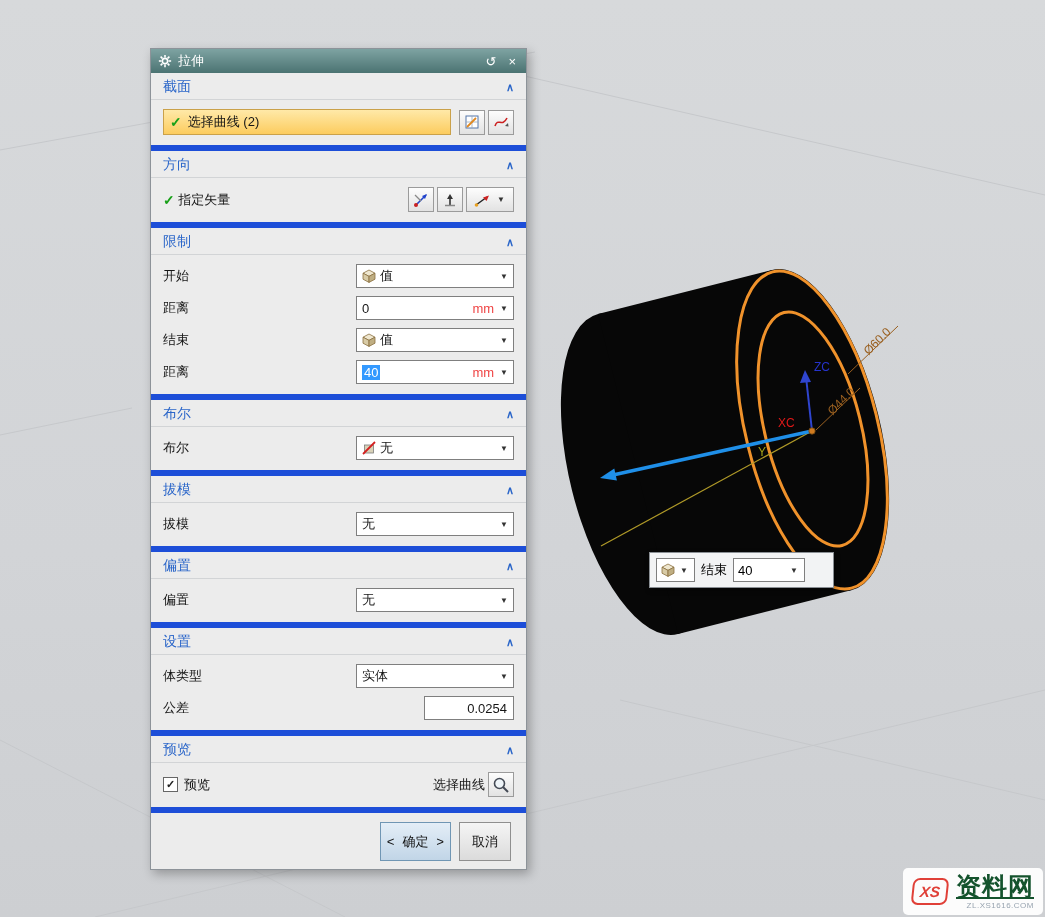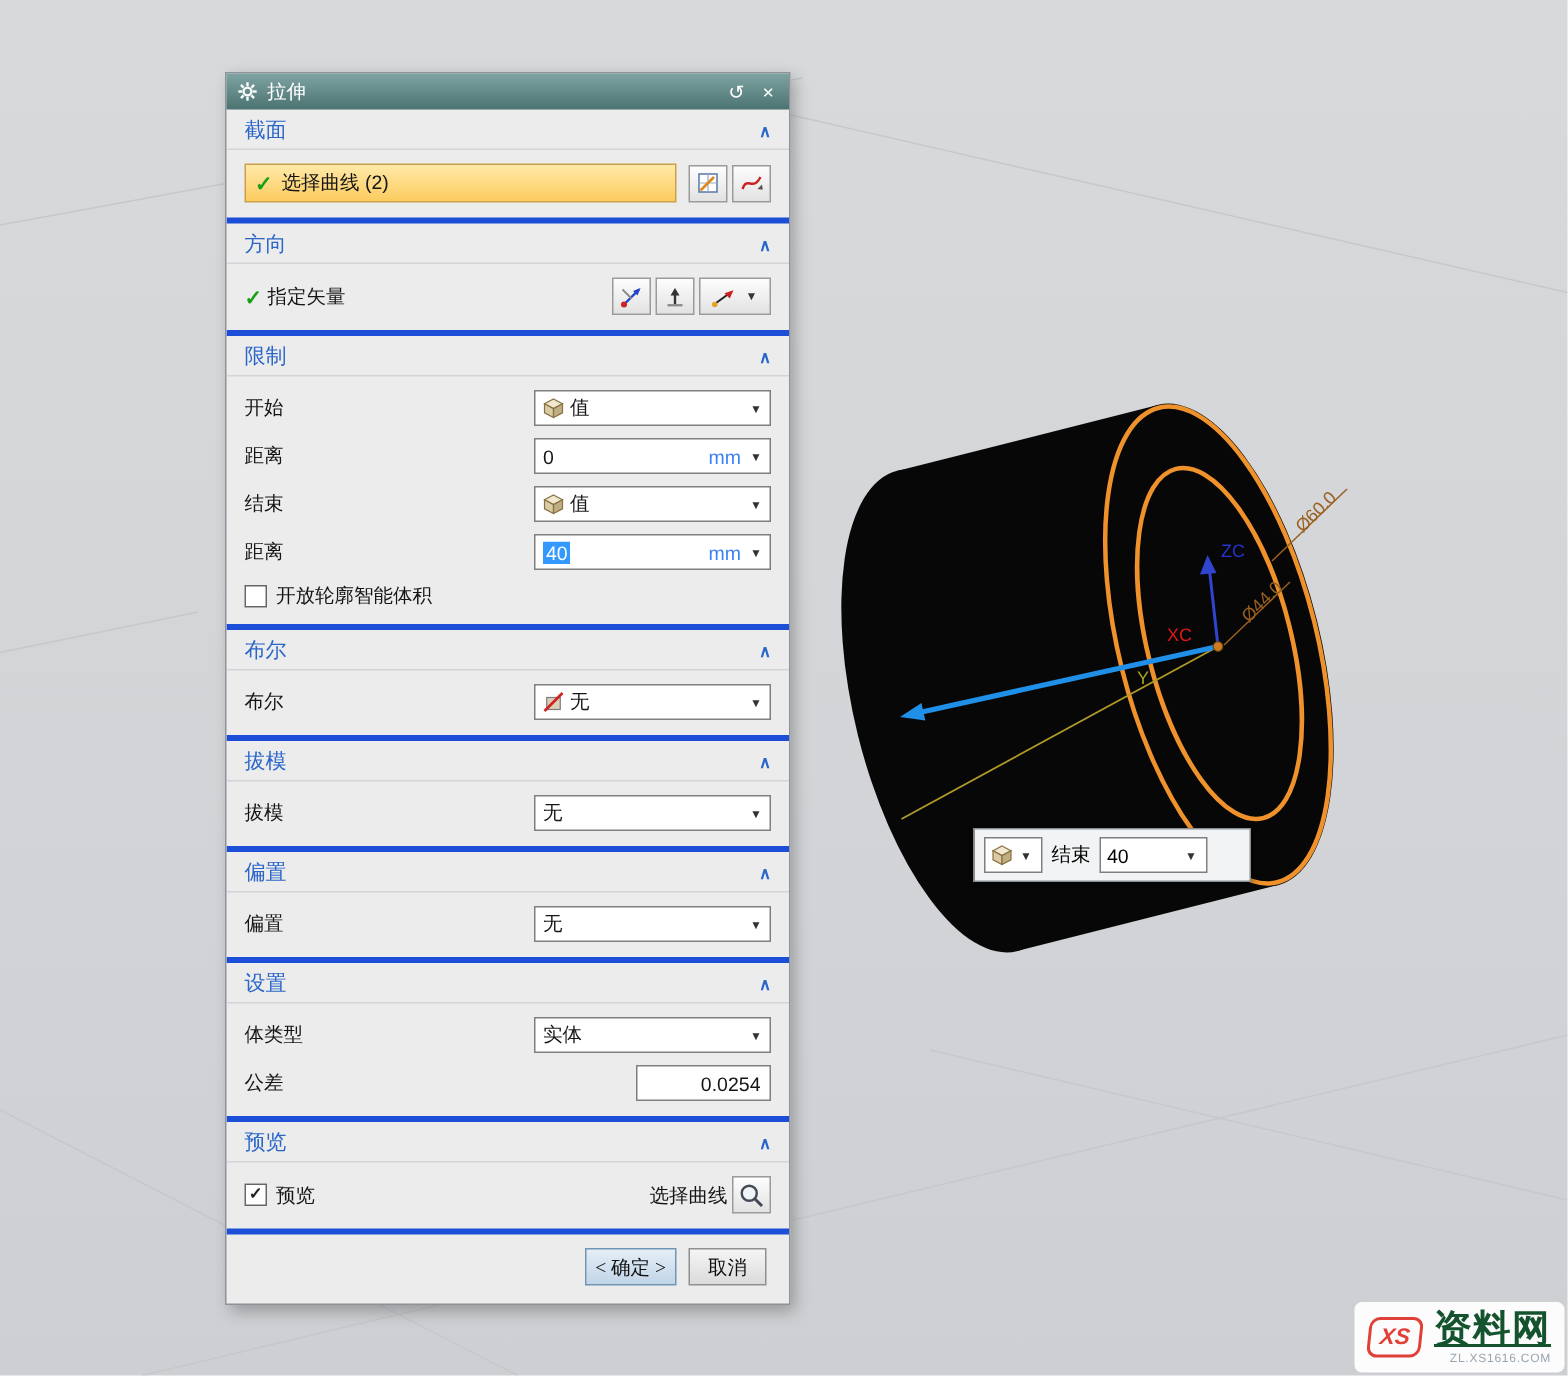--- a/index.html
+++ b/index.html
@@ -17,33 +17,33 @@
     box-shadow:3px 4px 10px rgba(0,0,0,.28);
     display:flex;flex-direction:column;font-size:13px;color:#151515;
   }
   .titlebar{
     height:24px;flex:0 0 24px;display:flex;align-items:center;gap:6px;
     background:linear-gradient(#7ea3a2,#4b7372);color:#fff;padding:0 7px;font-size:13px;
   }
   .tb-title{flex:1;}
   .tb-btn{color:#fff;font-size:13px;line-height:1;cursor:default;padding:0 3px;}
   .dlg-body{flex:1;display:flex;flex-direction:column;overflow:hidden;}
-  .section{border-bottom:4px solid #1d4ed8;padding-bottom:6px;}
+  .section{border-bottom:6px solid #1d4ed8;padding-bottom:6px;}
   .sec-head{display:flex;justify-content:space-between;align-items:center;
     padding:5px 12px 3px 12px;border-bottom:1px solid #d2d4d6;margin-bottom:5px;}
   .sec-title{color:#2b66c9;font-size:14px;}
   .chev{color:#2b66c9;font-size:11px;font-weight:bold;}
   .row{display:flex;align-items:center;justify-content:space-between;padding:4px 12px;}
   .lbl{font-size:13px;}
   .combo{
     width:158px;height:24px;box-sizing:border-box;background:#fff;border:1px solid #7f7f7f;
     display:flex;align-items:center;gap:4px;padding:0 3px 0 5px;font-size:13px;flex:0 0 auto;
   }
   .combo-text{flex:1;white-space:nowrap;overflow:hidden;}
-  .unit{color:#3b82f6;}
+  .unit{color:#ef4444;}
   .arrow{font-size:8px;color:#333;padding:0 2px;}
   .sel-text{background:#3399ff;color:#fff;padding:0 2px;}
   .sel-row{
     flex:1;height:26px;background:linear-gradient(#ffe9a8,#fccc5f);border:1px solid #caa14a;
     display:flex;align-items:center;gap:6px;padding:0 6px;box-sizing:border-box;margin-right:5px;
   }
   .check{color:#19a019;font-weight:bold;font-size:14px;}
   .ibtn{
     width:26px;height:25px;flex:0 0 auto;border:1px solid #9b9b9b;
     background:linear-gradient(#fdfdfd,#e2e2e2);
@@ -51,21 +51,21 @@
   }
   .vec-btn{width:48px;gap:2px;}
   .cb{width:13px;height:13px;border:1px solid #666;background:#fff;display:inline-flex;
     align-items:center;justify-content:center;margin-right:6px;flex:0 0 auto;}
   .cb-mark{color:#222;font-size:11px;font-weight:bold;line-height:1;}
   .cb-row{display:flex;align-items:center;}
   .right-cluster{display:flex;align-items:center;}
   .tol-input{width:90px;height:24px;box-sizing:border-box;background:#fff;border:1px solid #7f7f7f;
     display:flex;align-items:center;justify-content:flex-end;padding:0 6px;margin-left:12px;}
   .btn-row{margin-top:auto;display:flex;justify-content:flex-end;gap:8px;padding:9px 15px 12px;}
-  .btn{min-width:52px;height:25px;font-size:13px;font-family:Liberation Serif, serif;color:#111;
+  .btn{min-width:52px;height:39px;font-size:13px;font-family:Liberation Mono, monospace;color:#111;
     border:1px solid #8f8f8f;background:linear-gradient(#f5f5f5,#dbdbdb);}
   .btn-ok{background:linear-gradient(#e4eef7,#c1d5e7);border-color:#7096b4;}
   
   .float-bar{
     position:absolute;left:649px;top:552px;width:185px;height:36px;z-index:5;box-sizing:border-box;
     background:#f2f3f4;border:1px solid #8a8f94;box-shadow:1px 2px 5px rgba(0,0,0,.35);
     display:flex;align-items:center;gap:6px;padding:4px 6px;font-size:13px;
   }
   .mini-combo{height:24px;box-sizing:border-box;background:#fff;border:1px solid #7f7f7f;
     display:flex;align-items:center;gap:3px;padding:0 4px;}
@@ -271,27 +271,20 @@
         </div>
       </div>
       <div class="row">
         <span class="lbl">距离</span>
         <div class="combo">
           <span class="combo-text"><span class="sel-text">40</span></span>
           <span class="unit">mm</span>
           <span class="arrow">▼</span>
         </div>
       </div>
-      <div class="row">
-        <label class="cb-row">
-          <span class="cb"></span>
-          <span class="lbl">开放轮廓智能体积</span>
-        </label>
-        <span></span>
-      </div>
     </div>
 
     <div class="section">
       <div class="sec-head">
         <span class="sec-title">布尔</span>
         <span class="chev">∧</span>
       </div>
       <div class="row">
         <span class="lbl">布尔</span>
         <div class="combo">

